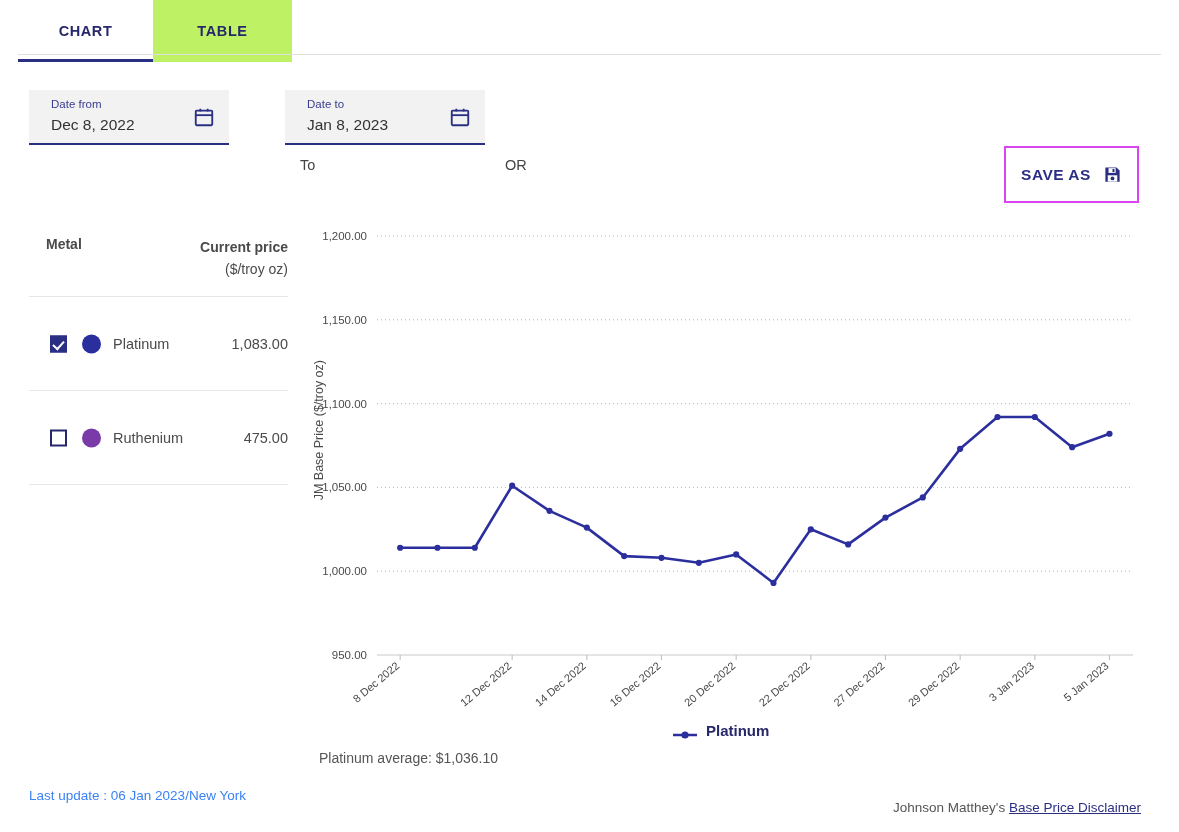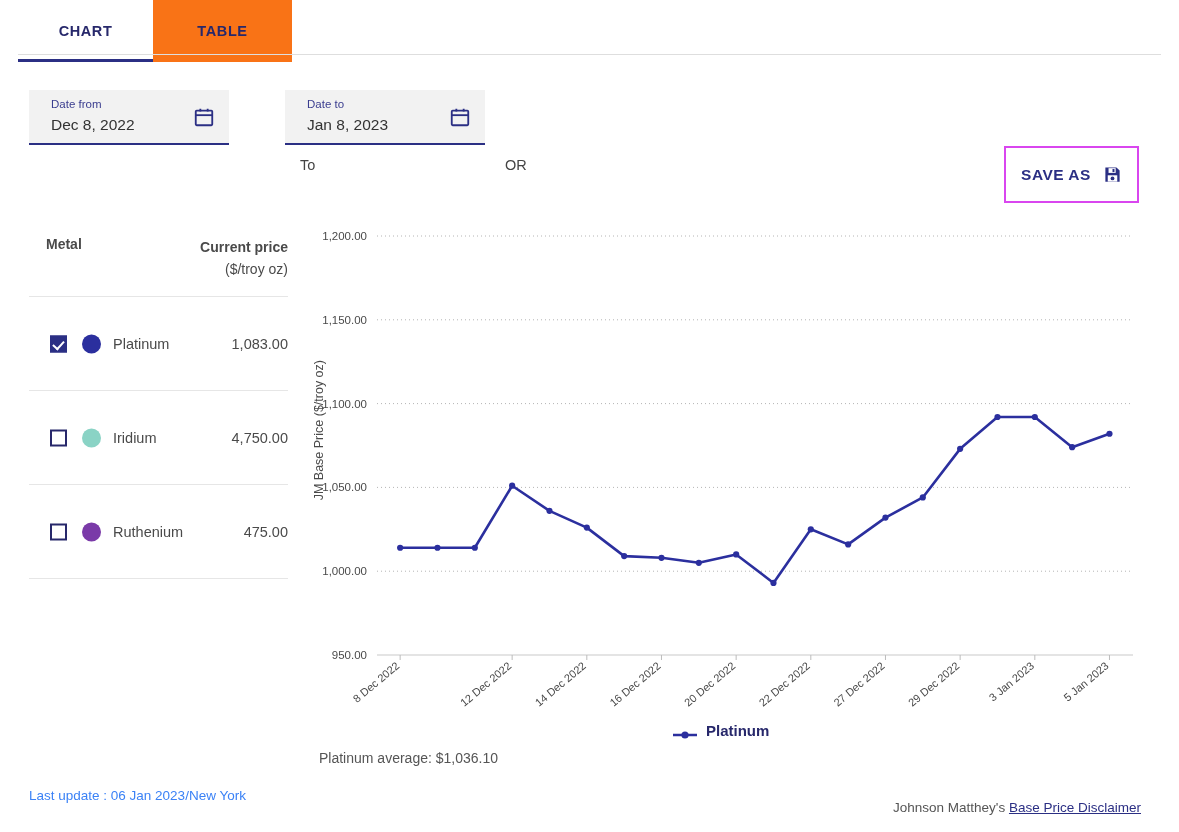--- a/index.html
+++ b/index.html
@@ -23,21 +23,21 @@
     position: absolute; top: 0; height: 62px;
     display: flex; align-items: center; justify-content: center;
     font-size: 14.5px; letter-spacing: 0.6px; font-weight: 600;
     color: #27286b; cursor: pointer; user-select: none;
   }
   .tab.active { left: 18px; width: 135px; background: #ffffff; }
   .tab.active .tab-indicator {
     position: absolute; left: 0; bottom: 0; width: 135px; height: 3px;
     background: #2b2f84;
   }
-  .tab.inactive { left: 153px; width: 139px; background: #f97316; }
+  .tab.inactive { left: 153px; width: 139px; background: #bef264; }
 
   
   .filterbar { position: absolute; left: 0; top: 55px; width: 1179px; height: 140px; text-align: right; }
 
   .datefield {
     position: absolute; top: 35px; height: 55px; width: 200px;
     background: #f2f2f2; border-bottom: 2px solid #2b2f84;
   }
   .datefield.from { left: 29px; }
   .datefield.to   { left: 285px; }
@@ -227,26 +227,20 @@
         <span>Current price</span>
         <span class="unit">($/troy oz)</span>
       </span>
     </div>
 
     <div class="metal-row">
       <span class="cbox on"></span>
       <span class="dot" id="dot0" style="background: rgb(43, 47, 158);"></span>
       <span class="mname">Platinum</span>
       <span class="mprice">1,083.00</span>
-    </div>
-    <div class="metal-row">
-      <span class="cbox off"></span>
-      <span class="dot" id="dot3" style="background: rgb(138, 211, 197);"></span>
-      <span class="mname">Iridium</span>
-      <span class="mprice">4,750.00</span>
     </div>
     <div class="metal-row">
       <span class="cbox off"></span>
       <span class="dot" id="dot4" style="background: rgb(122, 58, 168);"></span>
       <span class="mname">Ruthenium</span>
       <span class="mprice">475.00</span>
     </div>
     <div class="metals-bottom"></div>
   </div>
 

